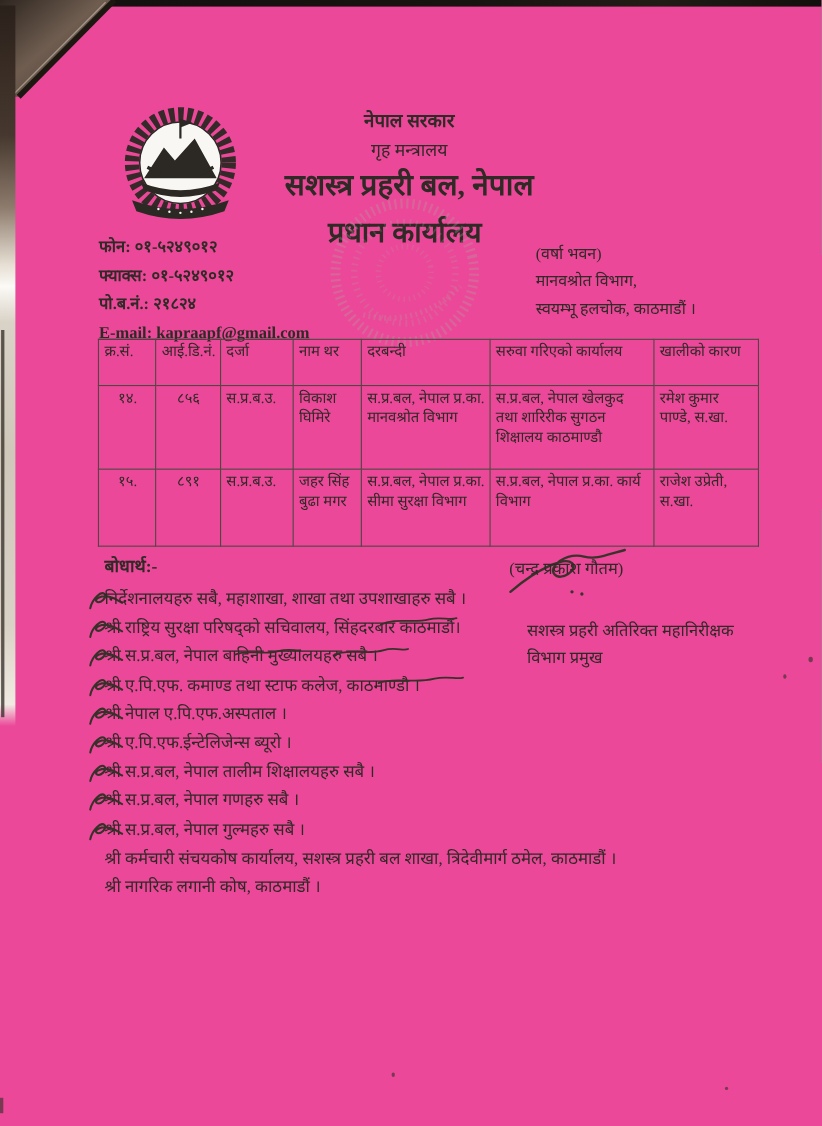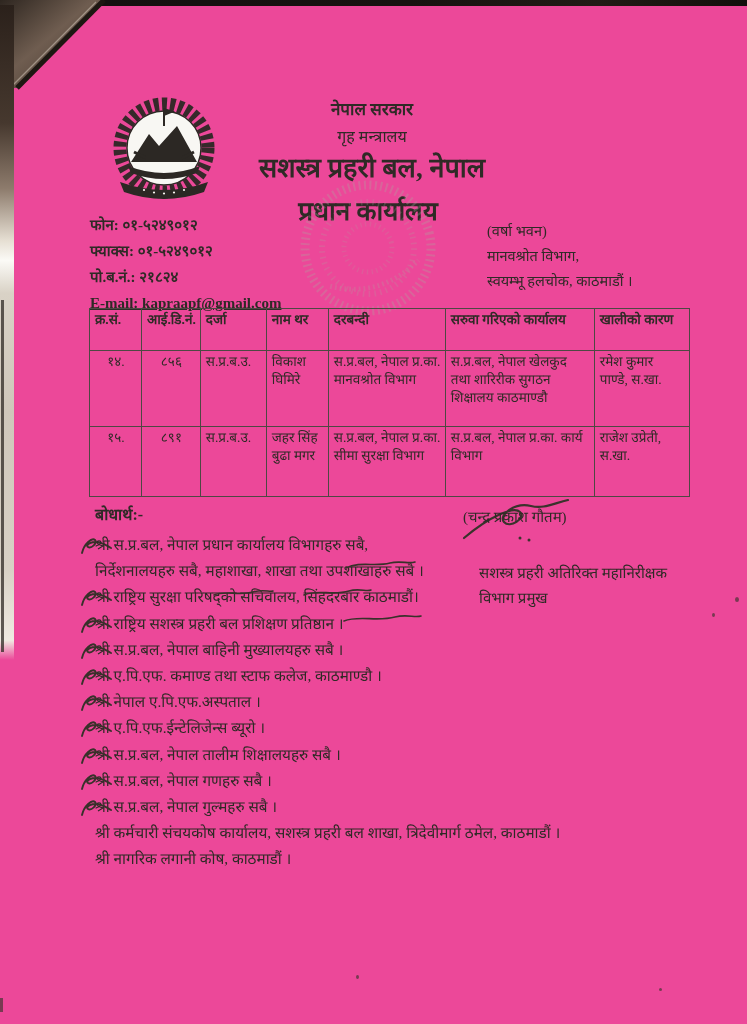--- a/index.html
+++ b/index.html
@@ -24,21 +24,21 @@
   .h4{top:192px;font-size:26px;font-weight:bold;left:368px;}
   
   .contact div{font-size:15px;font-weight:bold;line-height:26px;white-space:nowrap;}
   .contact{top:212px;left:90px;}
   .email{font-family:"Liberation Serif",serif;text-decoration:underline;}
   .addr{top:219px;left:487px;}
   .addr div{font-size:14.5px;line-height:25px;white-space:nowrap;}
   
   .doc-table{position:absolute;top:308px;left:89px;border-collapse:collapse;table-layout:fixed;}
   .doc-table th,.doc-table td{border:1.6px solid #4e4843;padding:2px 4px 3px 5px;vertical-align:top;font-size:13.5px;line-height:1.34;text-align:left;}
-  .doc-table th{font-weight:bold;height:36px;}
+  .doc-table th{font-weight:normal;height:36px;}
   .doc-table tr.r1 td{height:70px;}
   .doc-table tr.r2 td{height:64px;}
   .doc-table td.num{text-align:center;}
   
   .bodh{top:503px;left:95px;width:645px;}
   .bodh-head{font-size:16px;font-weight:bold;}
   .bodh-list{list-style:none;margin:7px 0 0 0;padding:0;}
   .bodh-list li{position:relative;line-height:26.2px;white-space:nowrap;font-size:15.3px;}
   .tick-svg{position:absolute;left:-14px;top:4px;}
   .squig{position:absolute;}
@@ -165,28 +165,24 @@
     </tr>
   </tbody>
     </table>
 
   <div class="abs bodh">
     <div class="bodh-head">बोधार्थ:-</div>
     <ul class="bodh-list">
       <li><svg class="tick-svg" width="32" height="20">
             <use href="#pen-tick"></use>
           </svg></li>
-      <li><span>श्री स.प्र.बल, नेपाल प्रधान कार्यालय विभागहरु सबै,</span></li>
       <li><span>निर्देशनालयहरु सबै, महाशाखा, शाखा तथा उपशाखाहरु सबै ।</span></li>
       <li><svg class="tick-svg" width="32" height="20">
             <use href="#pen-tick"></use>
           </svg><span>श्री राष्ट्रिय सुरक्षा परिषद्को सचिवालय, सिंहदरबार काठमाडौं।</span></li>
-      <li><svg class="tick-svg" width="32" height="20">
-            <use href="#pen-tick"></use>
-          </svg><span>श्री राष्ट्रिय सशस्त्र प्रहरी बल प्रशिक्षण प्रतिष्ठान ।</span></li>
       <li><svg class="tick-svg" width="32" height="20">
             <use href="#pen-tick"></use>
           </svg><span>श्री स.प्र.बल, नेपाल बाहिनी मुख्यालयहरु सबै ।</span></li>
       <li><svg class="tick-svg" width="32" height="20">
             <use href="#pen-tick"></use>
           </svg><span>श्री ए.पि.एफ. कमाण्ड तथा स्टाफ कलेज, काठमाण्डौ ।</span></li>
       <li><svg class="tick-svg" width="32" height="20">
             <use href="#pen-tick"></use>
           </svg><span>श्री नेपाल ए.पि.एफ.अस्पताल ।</span></li>
       <li><svg class="tick-svg" width="32" height="20">

